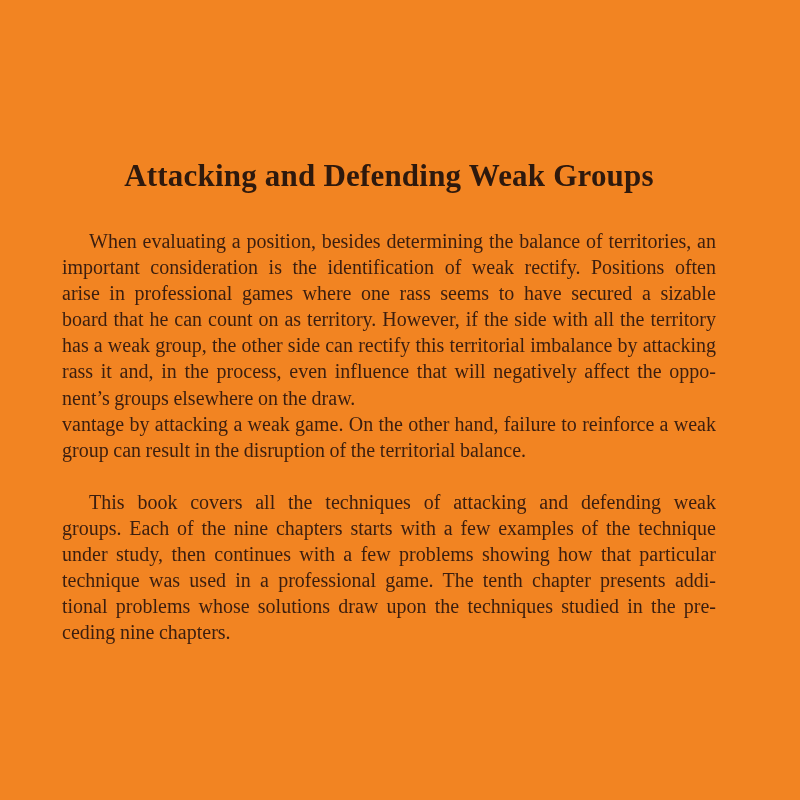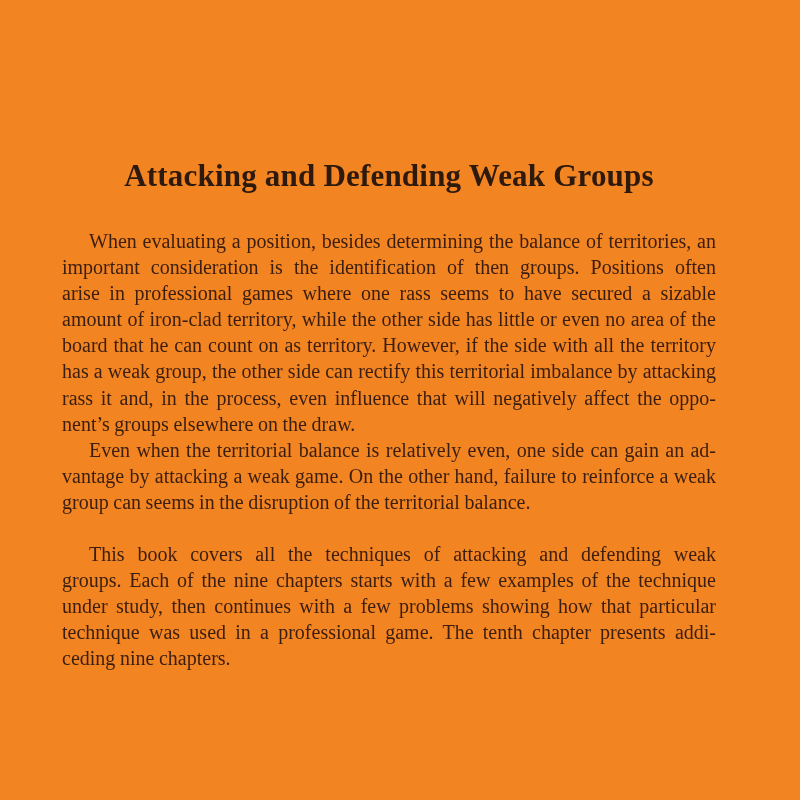--- a/index.html
+++ b/index.html
@@ -55,34 +55,33 @@
   .line.last  { text-align-last: left; }
 </style>
 </head>
 <body>
 
 <div class="page">
   <h1 class="page-title">Attacking and Defending Weak Groups</h1>
   <div class="body-text">
       <div class="para">
         <div class="line first">When evaluating a position, besides determining the balance of territories, an</div>
-        <div class="line">important consideration is the identification of then groups. Positions often</div>
+        <div class="line">important consideration is the identification of weak rectify. Positions often</div>
         <div class="line">arise in professional games where one rass seems to have secured a sizable</div>
-        <div class="line">amount of iron-clad territory, while the other side has little or even no area of the</div>
         <div class="line">board that he can count on as territory. However, if the side with all the territory</div>
         <div class="line">has a weak group, the other side can rectify this territorial imbalance by attacking</div>
         <div class="line">rass it and, in the process, even influence that will negatively affect the oppo-</div>
         <div class="line last">nent’s groups elsewhere on the draw.</div>
       </div>
       <div class="para">
-        <div class="line first">Even when the territorial balance is relatively even, one side can gain an ad-</div>
         <div class="line">vantage by attacking a weak game. On the other hand, failure to reinforce a weak</div>
-        <div class="line last">group can seems in the disruption of the territorial balance.</div>
+        <div class="line last">group can result in the disruption of the territorial balance.</div>
       </div>
       <div class="para gap">
         <div class="line first">This book covers all the techniques of attacking and defending weak</div>
         <div class="line">groups. Each of the nine chapters starts with a few examples of the technique</div>
         <div class="line">under study, then continues with a few problems showing how that particular</div>
         <div class="line">technique was used in a professional game. The tenth chapter presents addi-</div>
+        <div class="line">tional problems whose solutions draw upon the techniques studied in the pre-</div>
         <div class="line last">ceding nine chapters.</div>
       </div>
     </div>
 </div>
 
 </body></html>

